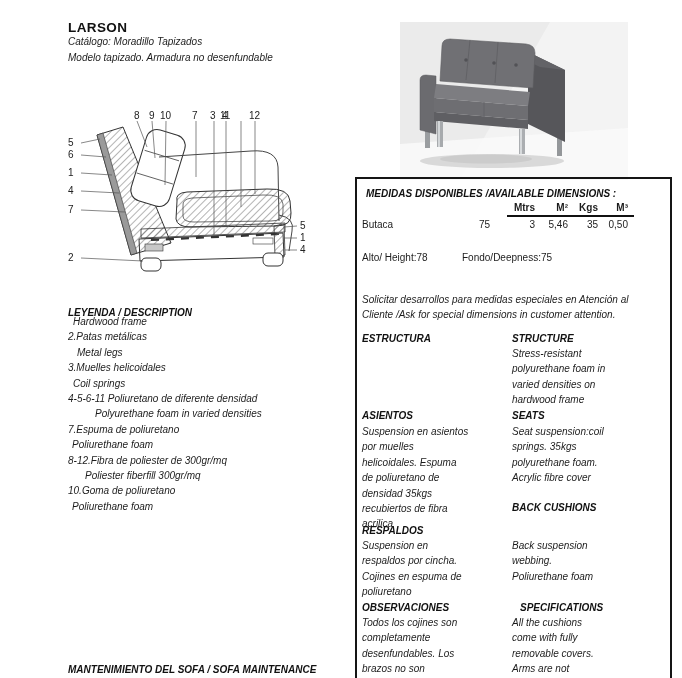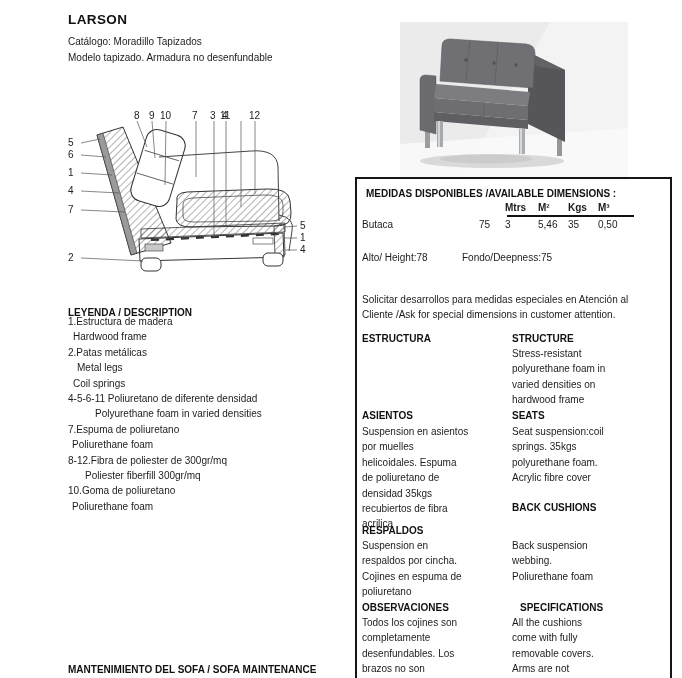--- a/index.html
+++ b/index.html
@@ -1,36 +1,36 @@
 <!DOCTYPE html>
 <html><head>
 <meta charset="utf-8">
 <style>
   html,body{margin:0;padding:0;background:#fff;}
   .page{position:relative;width:682px;height:678px;background:#fff;overflow:hidden;
         font-family:"Liberation Sans",sans-serif;color:#1c1c1c;}
   .abs{position:absolute;}
   .b{font-weight:700;color:#111;}
-  .t10{font-size:10px;line-height:15.4px;}
+  .t10{font-size:10px;line-height:15.4px;font-style:italic;}
   .pre{white-space:pre-line;}
   .title{font-size:13.5px;font-weight:700;letter-spacing:.4px;color:#111;}
   .num{position:absolute;font-size:10px;color:#222;line-height:10px;}
   .rbox{position:absolute;left:355px;top:177px;width:317px;height:501px;
         border:2px solid #151515;border-bottom:none;box-sizing:border-box;}
   .hline{position:absolute;background:#111;height:2px;}
   .cell{position:absolute;font-size:10px;color:#1c1c1c;}
-  .cell.c{width:30px;text-align:left;}
+  .cell.c{width:30px;text-align:right;}
   .legend div{line-height:15.4px;}
 </style>
 </head>
 <body>
 
 <div class="page">
 
-  <div class="abs title" style="left:68px;top:12px">LARSON</div>
+  <div class="abs title" style="left:68px;top:20px">LARSON</div>
   <div class="abs t10" style="left:68px;top:34px">Catálogo: Moradillo Tapizados</div>
   <div class="abs t10" style="left:68px;top:50px">Modelo tapizado. Armadura  no desenfundable</div>
 
   <div class="abs" style="left:55px;top:95px;width:280px;height:195px">
     <svg width="280" height="195" viewBox="0 0 280 195">
       <defs>
         <pattern id="hatch" width="5" height="5" patternUnits="userSpaceOnUse" patternTransform="rotate(45)">
           <line x1="0" y1="0" x2="0" y2="5" stroke="#6a6a6a" stroke-width="1"></line>
         </pattern>
       </defs>
@@ -193,24 +193,24 @@
 desmontables.</div>
   <div class="abs t10 b" style="left:520px;top:600px">SPECIFICATIONS</div>
   <div class="abs t10 pre" style="left:512px;top:615px;width:140px">All the cushions
 come with fully
 removable covers.
 Arms are not
 removable.</div>
 
   <div class="abs t10 b" style="left:68px;top:305px">LEYENDA / DESCRIPTION</div>
   <div class="abs t10 legend" style="left:68px;top:314px;width:290px">
-    <div>1.Estructura de madera</div>
     <div style="padding-left:5px">Hardwood frame</div>
     <div>2.Patas metálicas</div>
     <div style="padding-left:9px">Metal legs</div>
+    <div>3.Muelles helicoidales</div>
     <div style="padding-left:5px">Coil springs</div>
     <div>4-5-6-11 Poliuretano de diferente densidad</div>
     <div style="padding-left:27px">Polyurethane foam in varied densities</div>
     <div>7.Espuma de poliuretano</div>
     <div style="padding-left:4px">Poliurethane foam</div>
     <div>8-12.Fibra de poliester de 300gr/mq</div>
     <div style="padding-left:17px">Poliester fiberfill 300gr/mq</div>
     <div>10.Goma de poliuretano</div>
     <div style="padding-left:4px">Poliurethane foam</div>
   </div>

